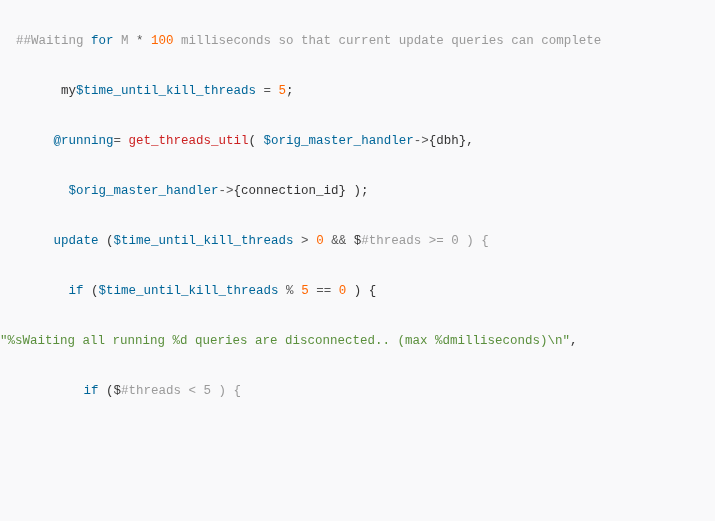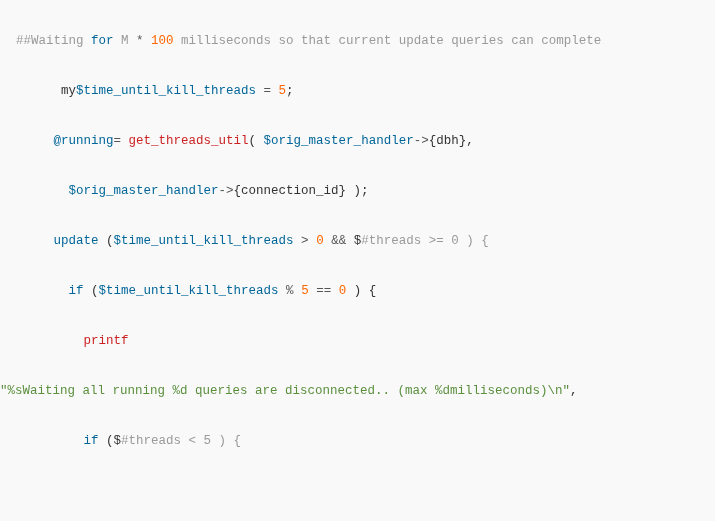--- a/index.html
+++ b/index.html
@@ -32,21 +32,20 @@
 </head>
 <body>
 
 <div class="code-block">
 <span class="line"><span class="c-comment">##Waiting </span><span class="c-keyword">for</span><span class="c-comment"> M </span><span class="c-op">*</span><span> </span><span class="c-num">100</span><span class="c-comment"> milliseconds so that current update queries can complete</span></span>
 <span class="line"><span>      my</span><span class="c-var">$time_until_kill_threads</span><span> </span><span class="c-op">=</span><span> </span><span class="c-num">5</span><span>;</span></span>
 <span class="line"><span>     </span><span class="c-var">@running</span><span class="c-op">=</span><span> </span><span class="c-func">get_threads_util</span><span>( </span><span class="c-var">$orig_master_handler</span><span class="c-op">-</span><span class="c-op">&gt;</span><span>{dbh},</span></span>
 <span class="line"><span>       </span><span class="c-var">$orig_master_handler</span><span class="c-op">-</span><span class="c-op">&gt;</span><span>{connection_id} );</span></span>
 <span class="line"><span>     </span><span class="c-keyword">update</span><span> (</span><span class="c-var">$time_until_kill_threads</span><span> </span><span class="c-op">&gt;</span><span> </span><span class="c-num">0</span><span> </span><span class="c-op">&amp;&amp;</span><span> $</span><span class="c-comment">#threads &gt;= 0 ) {</span></span>
 <span class="line"><span>       </span><span class="c-keyword">if</span><span> (</span><span class="c-var">$time_until_kill_threads</span><span> </span><span class="c-op">%</span><span> </span><span class="c-num">5</span><span> </span><span class="c-op">==</span><span> </span><span class="c-num">0</span><span> ) {</span></span>
-<span class="line"><span>         </span><span class="c-func">printf</span></span>
 <span class="line" style="padding-left:0"><span class="c-string">"%sWaiting all running %d queries are disconnected.. (max %dmilliseconds)\n"</span><span>,</span></span>
 <span class="line"><span>         </span><span class="c-keyword">if</span><span> ($</span><span class="c-comment">#threads &lt; 5 ) {</span></span>
 
 
 
 
 
 
 
 

